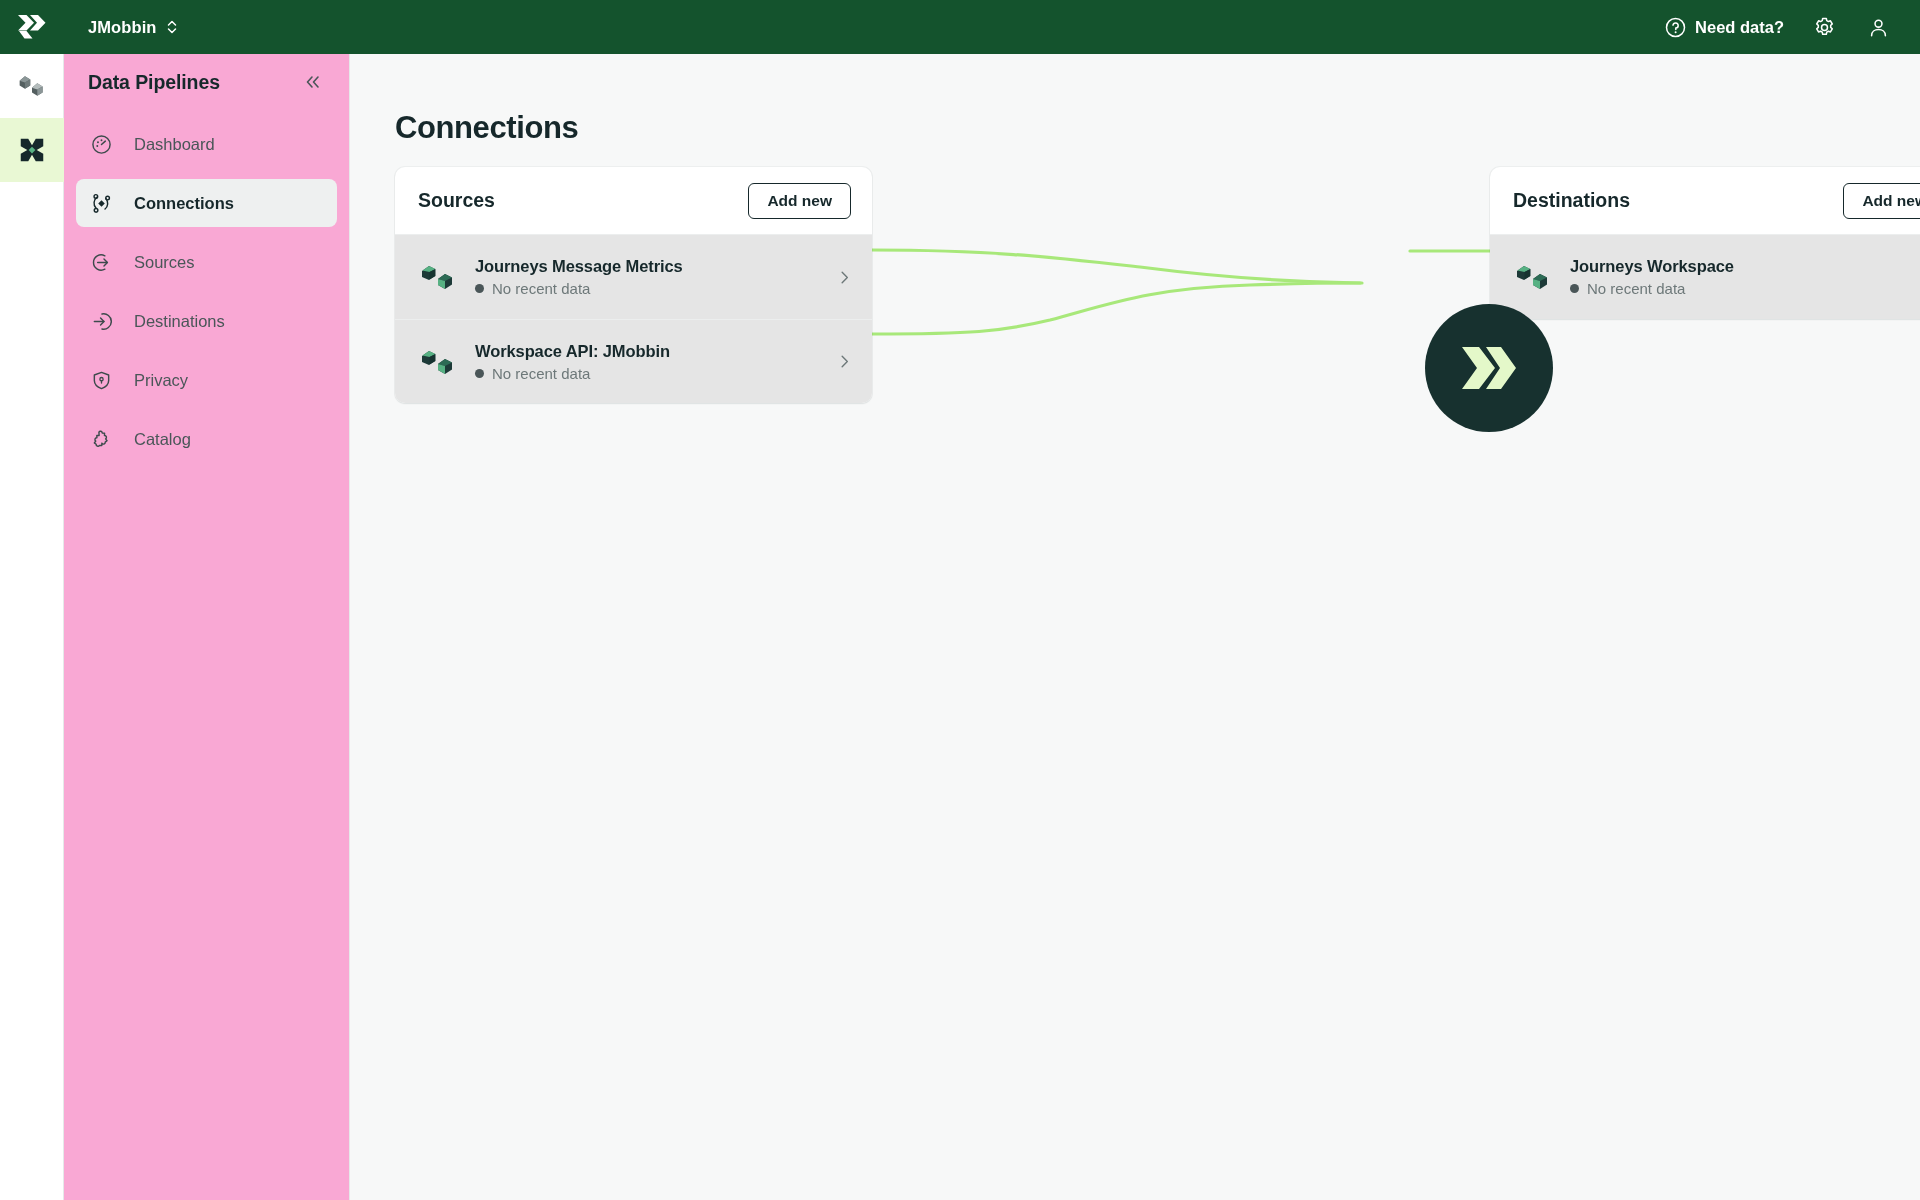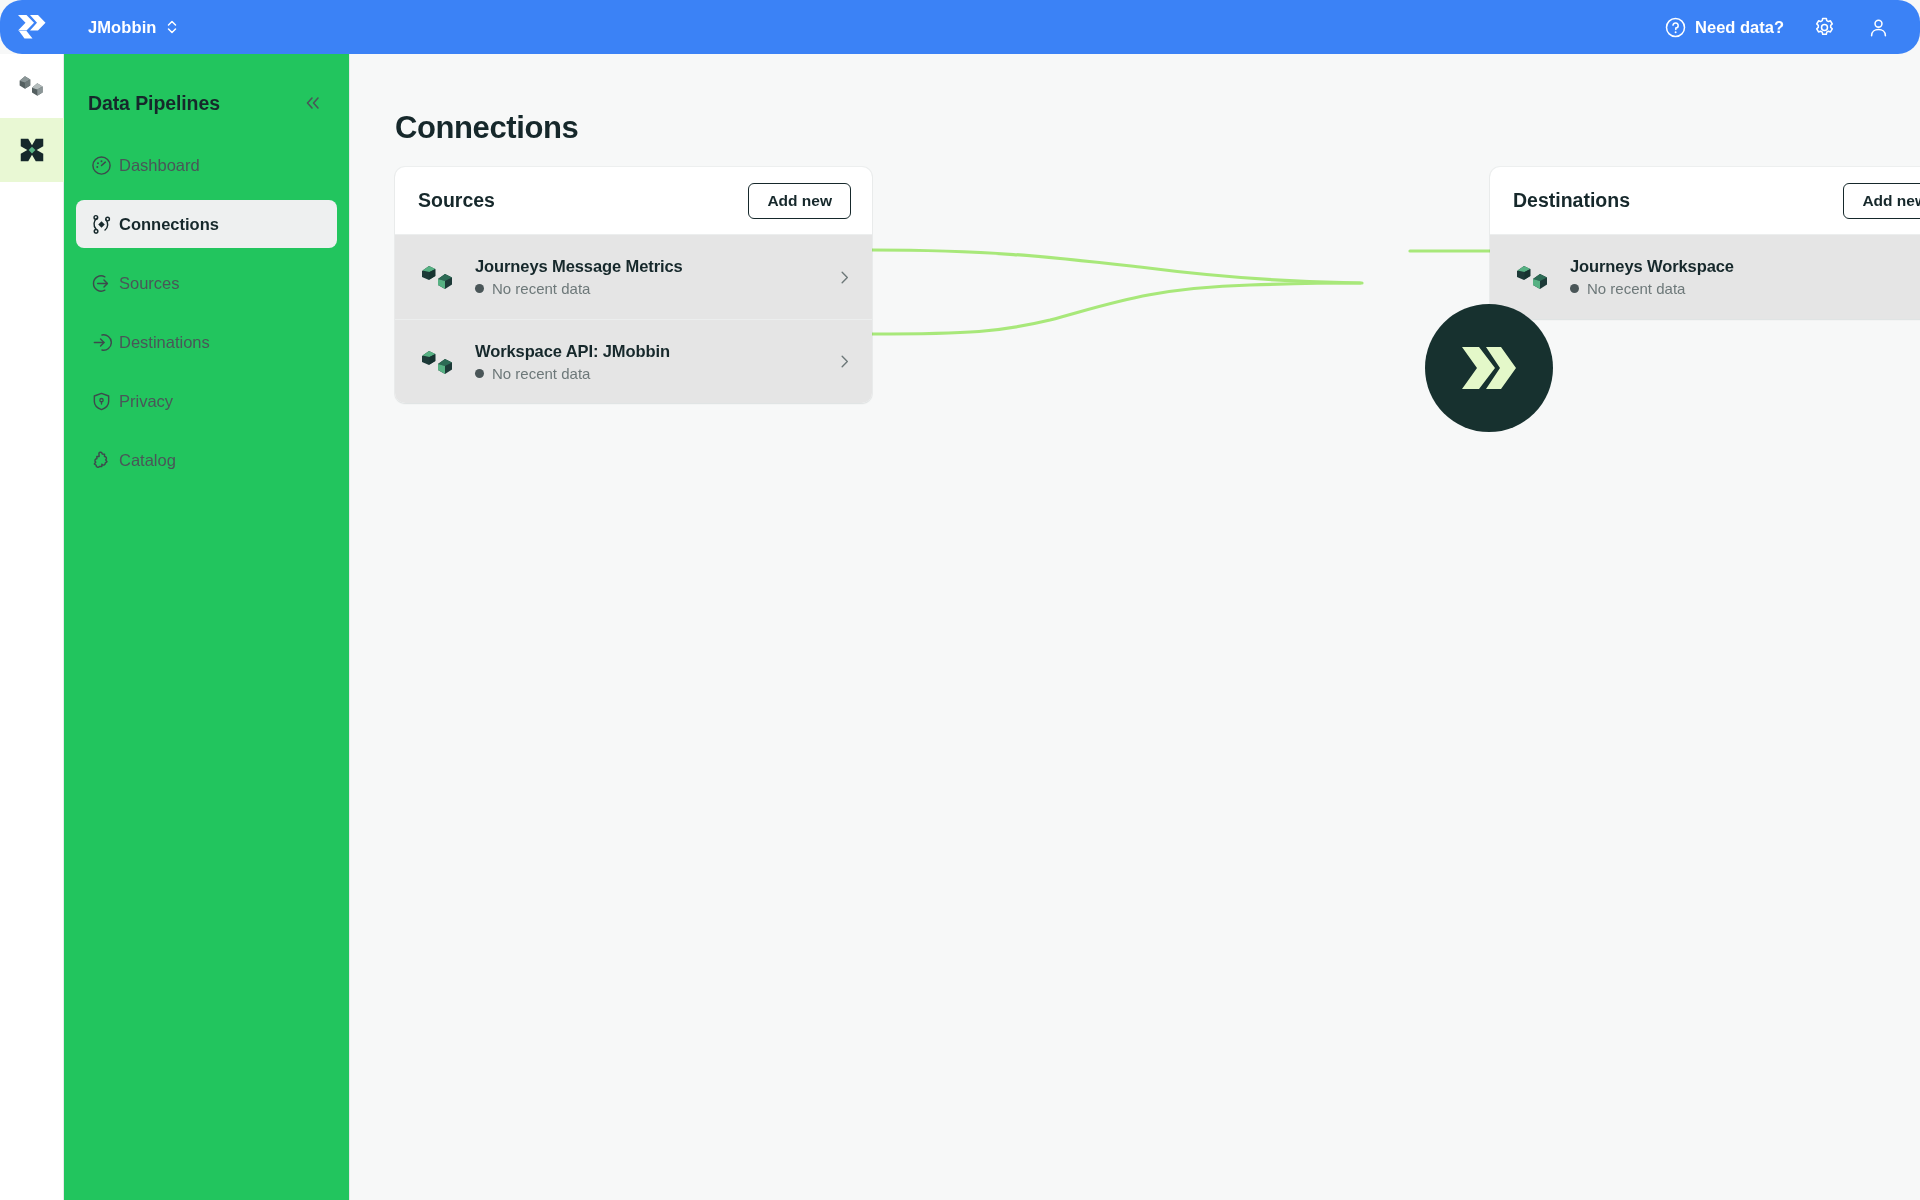--- a/index.html
+++ b/index.html
@@ -11,25 +11,24 @@
     font-family: "Liberation Sans", sans-serif;
     background: #f7f8f8;
     color: #16282b;
   }
 
   
   .topbar {
     position: absolute;
     top: 0; left: 0;
     width: 1920px; height: 54px;
-    background: #3b82f6;
+    background: #14532d;
     display: flex;
     align-items: center;
     z-index: 30;
-    border-radius: 22px;
   }
   .topbar-logo {
     width: 64px; height: 54px;
     display: flex; align-items: center; justify-content: center;
   }
   .org-switcher {
     display: flex; align-items: center; gap: 9px;
     margin-left: 24px;
     cursor: pointer;
   }
@@ -71,44 +70,44 @@
     cursor: pointer;
     position: relative;
   }
   .rail-item.active { background: #e9f8d4; }
 
   
   .sidebar {
     position: absolute;
     top: 54px; left: 64px;
     width: 286px; height: 1146px;
-    background: #22c55e;
+    background: #f9a8d4;
     border-right: 1px solid #e6e9e9;
     z-index: 10;
-    padding-top: 21px;
+    padding-top: 0;
   }
   .sidebar-head {
     display: flex; align-items: center;
     padding: 14px 22px 10px 24px;
   }
   .sidebar-title {
     font-size: 19.5px;
     font-weight: bold;
     color: #16282b;
     letter-spacing: -.1px;
   }
   .collapse-btn {
     margin-left: auto;
     width: 28px; height: 28px;
     display: flex; align-items: center; justify-content: center;
     cursor: pointer;
   }
   .nav { margin-top: 14px; padding: 0 12px; }
   .nav-item {
-    display: flex; align-items: center; gap: 7px;
+    display: flex; align-items: center; gap: 22px;
     height: 48px;
     padding: 0 14px;
     border-radius: 8px;
     cursor: pointer;
     color: #4a5658;
     font-size: 16.5px;
   }
   .nav-item + .nav-item { margin-top: 11px; }
   .nav-item.active {
     background: #eef0f0;

